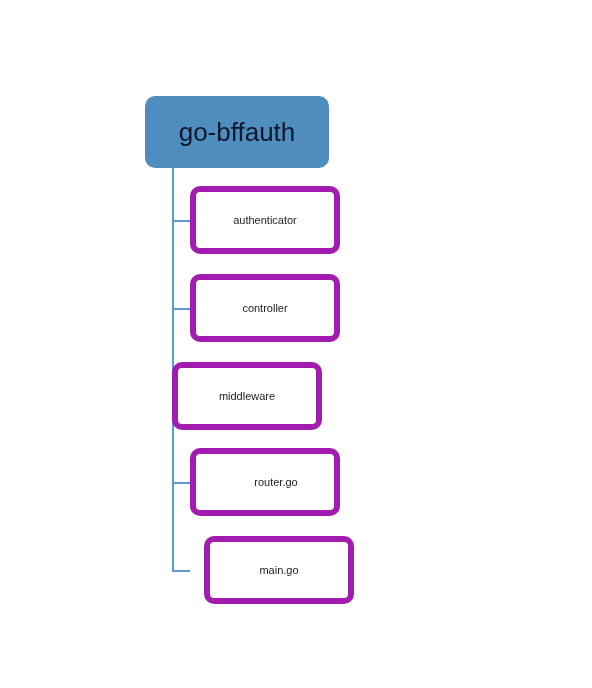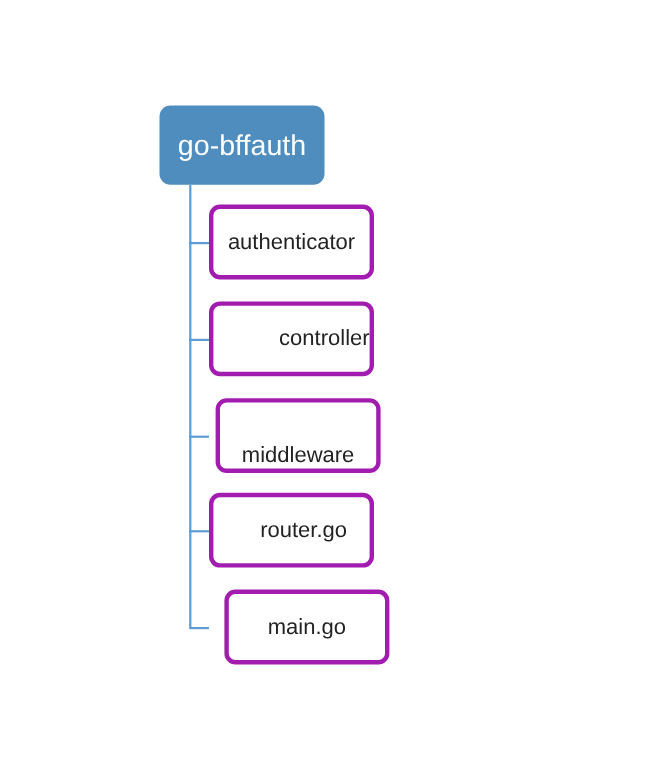--- a/index.html
+++ b/index.html
@@ -8,43 +8,43 @@
     width: 592px;
     height: 688px;
     background: #ffffff;
     font-family: "Segoe UI", Arial, sans-serif;
     position: relative;
   }
   .root-node {
     position: absolute;
     left: 145px;
     top: 96px;
-    width: 150px;
+    width: 184px;
     height: 72px;
     background: #4f8dbf;
-    color: #ffffff;
+    color: #0f172a;
     border-radius: 10px;
     display: flex;
     align-items: center;
     justify-content: center;
     font-size: 26px;
     font-weight: 400;
   }
   .child-node {
     position: absolute;
     width: 150px;
     height: 68px;
     background: #ffffff;
-    border: 4px solid #a21caf;
+    border: 6px solid #a21caf;
     border-radius: 10px;
     display: flex;
     align-items: center;
     justify-content: center;
     color: #222;
-    font-size: 20px;
+    font-size: 11px;
   }
   .connector-vertical {
     position: absolute;
     width: 2px;
     background: #5d9bd0;
   }
   .connector-horizontal {
     position: absolute;
     height: 2px;
     background: #5d9bd0;
@@ -58,25 +58,25 @@
 </div>
 
 <div class="connector-vertical" id="trunk" style="left: 172px; top: 168px; height: 402px;"></div>
 
 <div id="children-container">
     <div class="connector-horizontal" style="left: 172px; width: 18px; top: 220px;"></div>
     <div class="child-node" style="left: 190px; top: 186px;">
       <span>authenticator</span>
     </div>
     <div class="connector-horizontal" style="left: 172px; width: 18px; top: 308px;"></div>
-    <div class="child-node" style="left: 190px; top: 274px; justify-content: flex-end;">
+    <div class="child-node" style="left: 190px; top: 274px;">
       <span>controller</span>
     </div>
     <div class="connector-horizontal" style="left: 172px; width: 18px; top: 396px;"></div>
-    <div class="child-node" style="left: 196px; top: 362px; align-items: flex-end;">
+    <div class="child-node" style="left: 172px; top: 362px;">
       <span>middleware</span>
     </div>
     <div class="connector-horizontal" style="left: 172px; width: 18px; top: 482px;"></div>
     <div class="child-node" style="left: 190px; top: 448px; padding-left: 22px;">
       <span>router.go</span>
     </div>
     <div class="connector-horizontal" style="left: 172px; width: 18px; top: 570px;"></div>
     <div class="child-node" style="left: 204px; top: 536px;">
       <span>main.go</span>
     </div>

